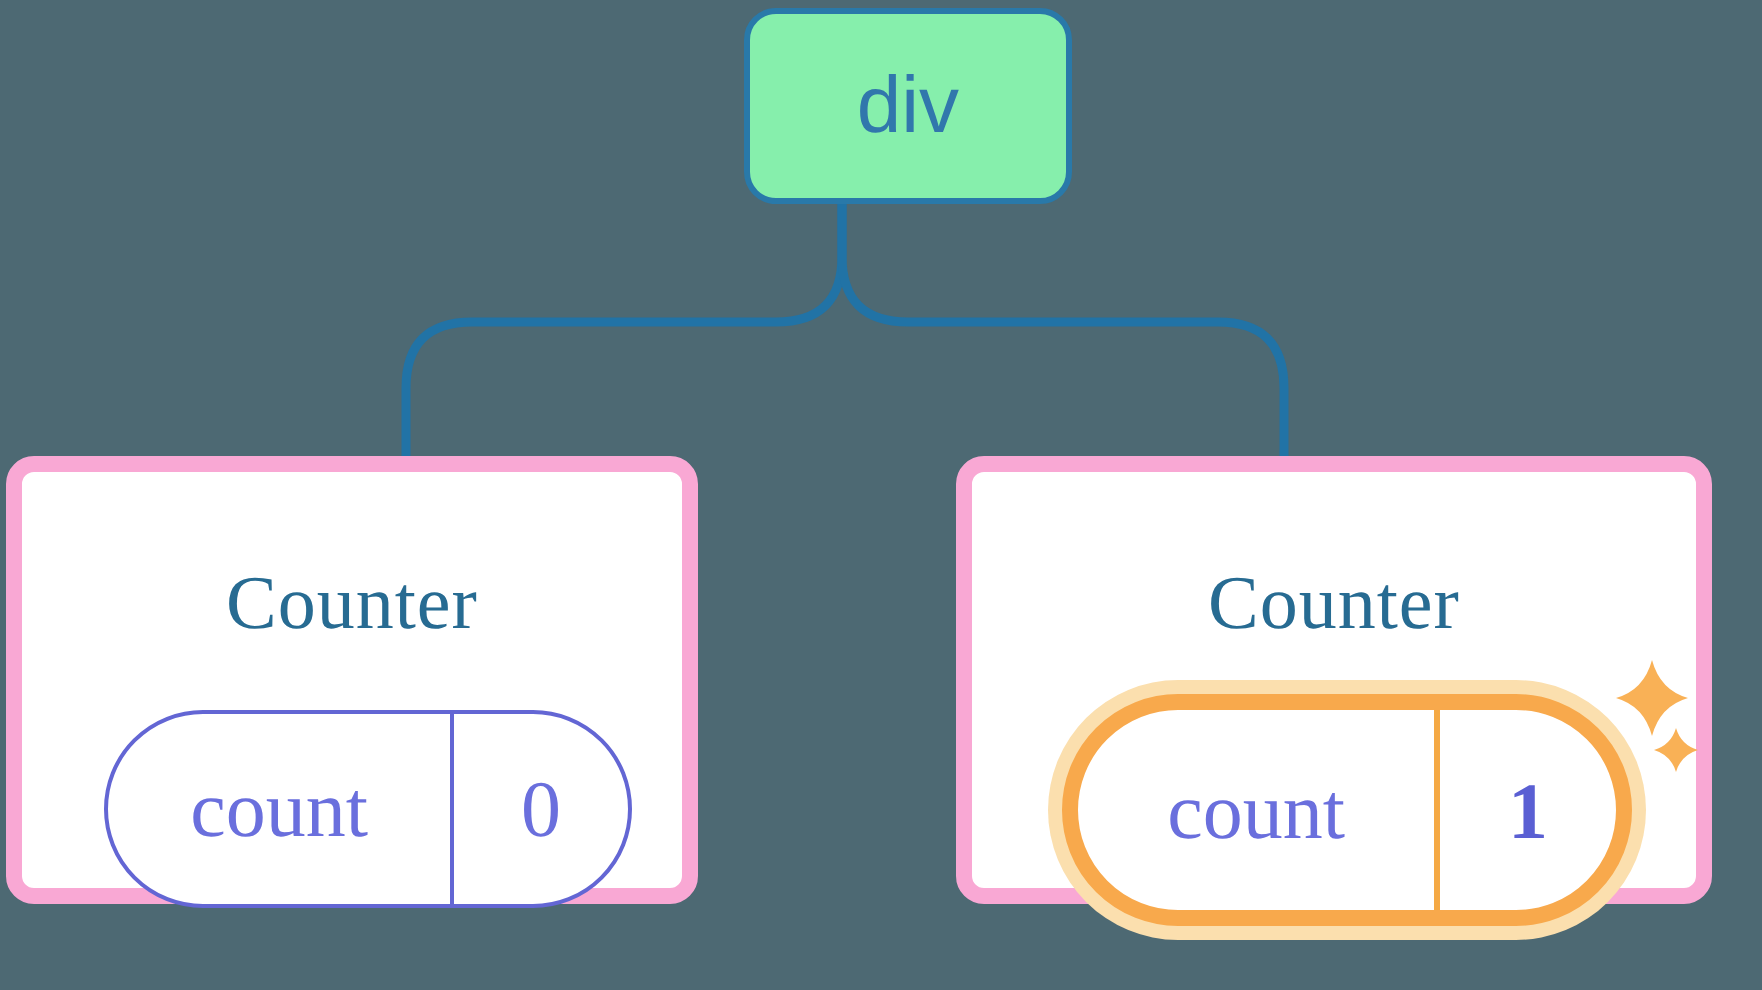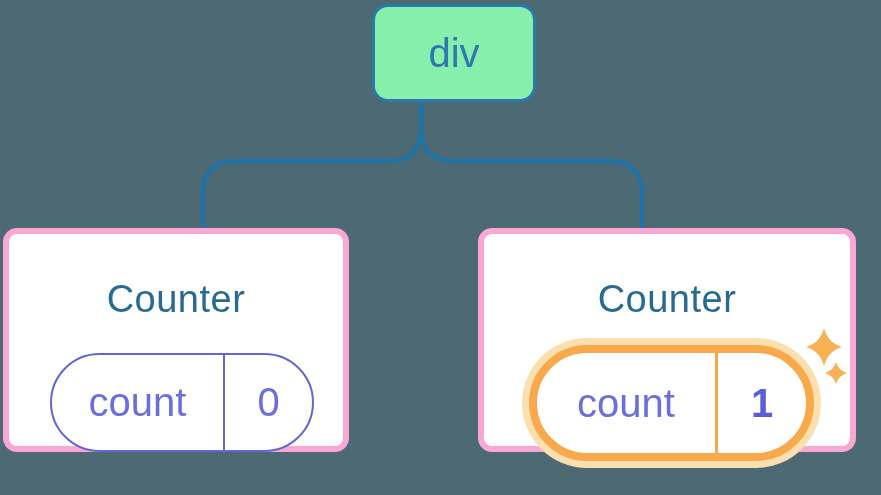--- a/index.html
+++ b/index.html
@@ -14,22 +14,23 @@
   .node-root{
     position:absolute;left:339px;top:4px;width:164px;height:98px;
     background:#86efac;border:3px solid #2979A9;border-radius:16px;
     display:flex;align-items:center;justify-content:center;
     box-sizing:border-box;
     font-size:40px;color:#3177AC;margin-left:33px;
   }
 
   .card{
     position:absolute;top:228px;height:224px;
-    background:#FFFFFF;border:6px solid #f9a8d4;border-radius:14px;
+    background:#FFFFFF;border:8px solid #f9a8d4;border-radius:14px;
     box-sizing:border-box;
+    font-family:Liberation Serif, serif;
   }
   .card-left{left:3px;width:346px;}
   .card-right{left:478px;width:378px;}
 
   .card-title{
     position:absolute;left:0;right:0;top:44px;text-align:center;
     font-size:38px;font-weight:500;color:#276B92;letter-spacing:0.5px;
   }
 
   .pill{

